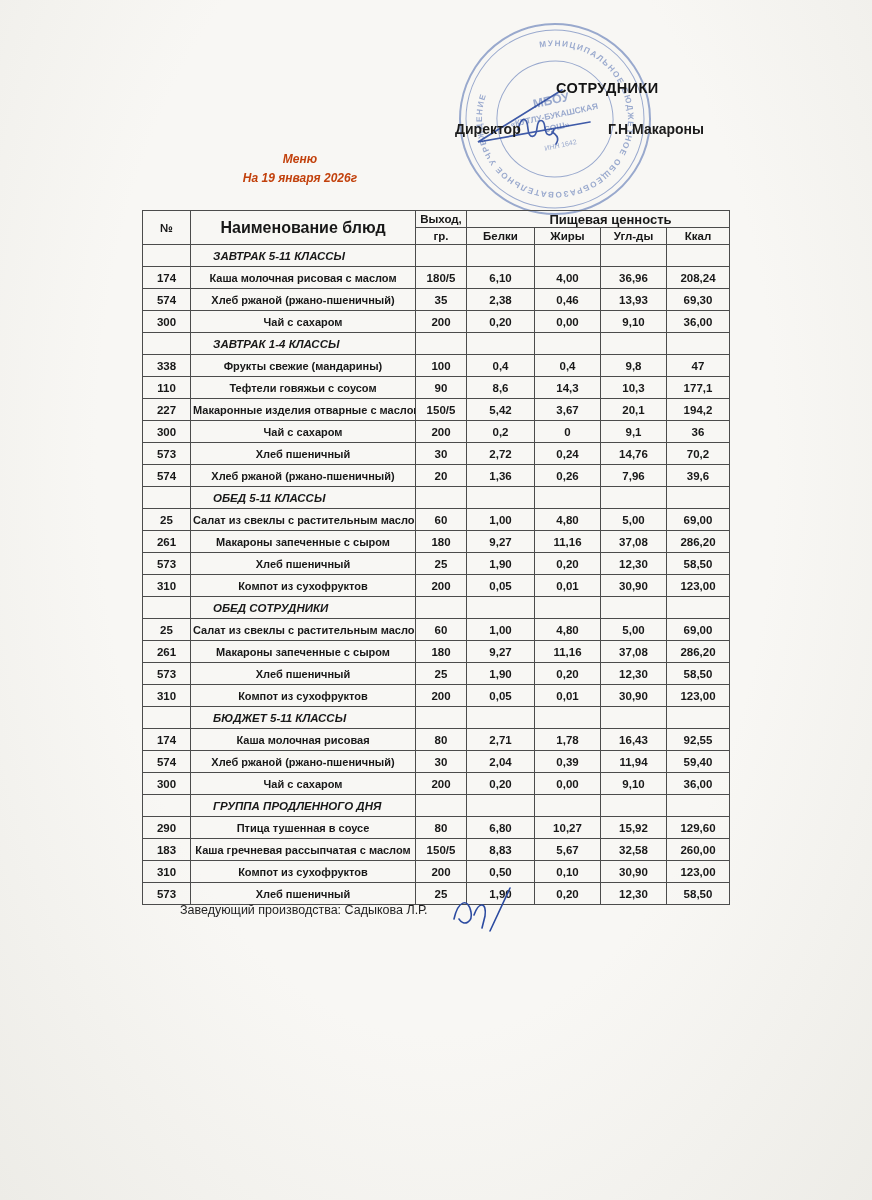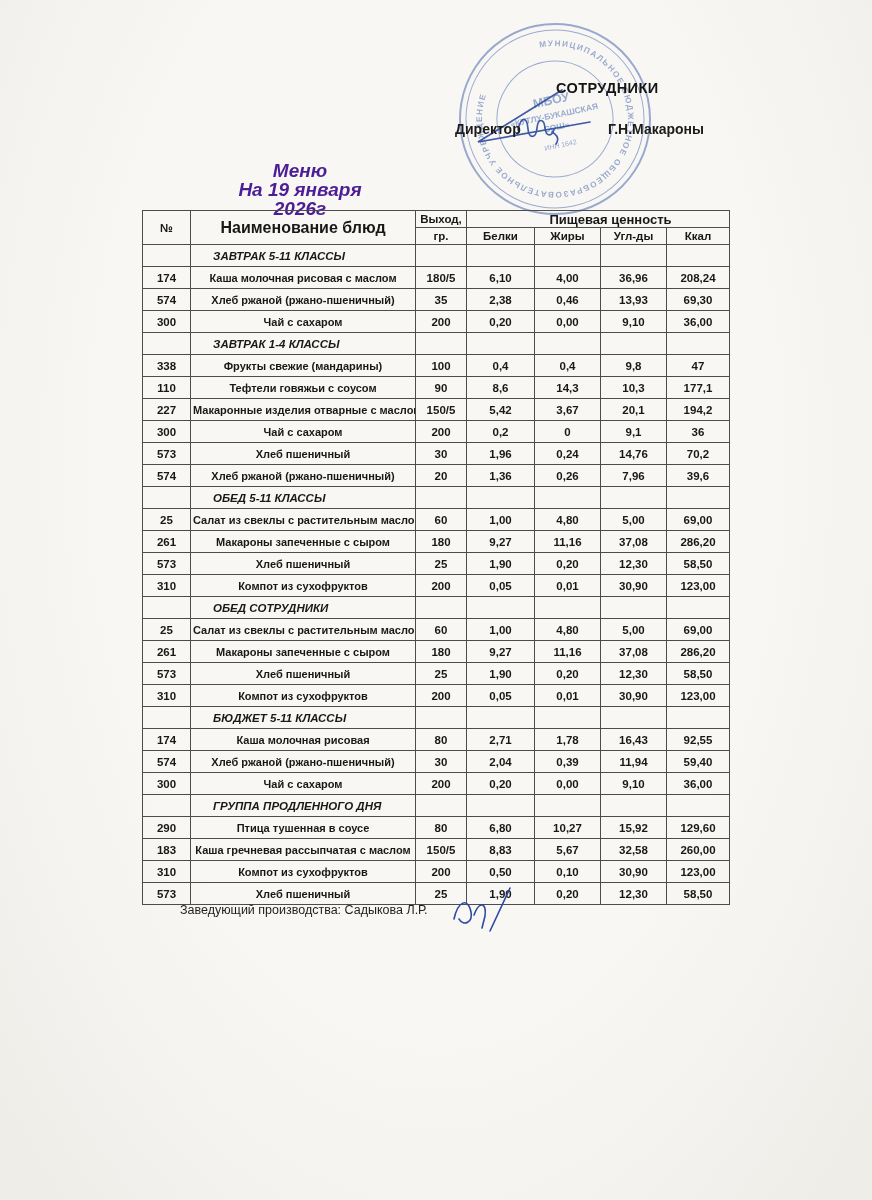--- a/index.html
+++ b/index.html
@@ -30,23 +30,23 @@
     position:absolute; left:455px; top:121px; z-index:4;
     font-weight:bold; font-size:14px;
   }
   .director-name {
     position:absolute; left:608px; top:121px; z-index:4;
     font-weight:bold; font-size:14px;
   }
 
   
   .title-block {
-    position:absolute; left:222px; top:161px; width:156px; z-index:2;
+    position:absolute; left:222px; top:150px; width:156px; z-index:2;
     text-align:center; font-weight:bold; font-style:italic;
-    font-size:19px; line-height:19px; color:#4c1d95;
+    font-size:12px; line-height:19px; color:#c2410c;
   }
 
   
   table.menu-table {
     position:absolute; left:142px; top:210px; width:588px; z-index:2;
     border-collapse:collapse; table-layout:fixed;
   }
   .menu-table th, .menu-table td {
     border:1px solid #4c4c4c;
     padding:0 2px;
@@ -216,21 +216,21 @@
           <td class="cell-out">200</td>
           <td class="cell-protein">0,2</td>
           <td class="cell-fat">0</td>
           <td class="cell-carbs">9,1</td>
           <td class="cell-kcal">36</td>
         </tr>
         <tr>
           <td class="cell-num">573</td>
           <td class="cell-dish">Хлеб пшеничный</td>
           <td class="cell-out">30</td>
-          <td class="cell-protein">1,96</td>
+          <td class="cell-protein">2,72</td>
           <td class="cell-fat">0,24</td>
           <td class="cell-carbs">14,76</td>
           <td class="cell-kcal">70,2</td>
         </tr>
         <tr>
           <td class="cell-num">574</td>
           <td class="cell-dish">Хлеб ржаной (ржано-пшеничный)</td>
           <td class="cell-out">20</td>
           <td class="cell-protein">1,36</td>
           <td class="cell-fat">0,26</td>

